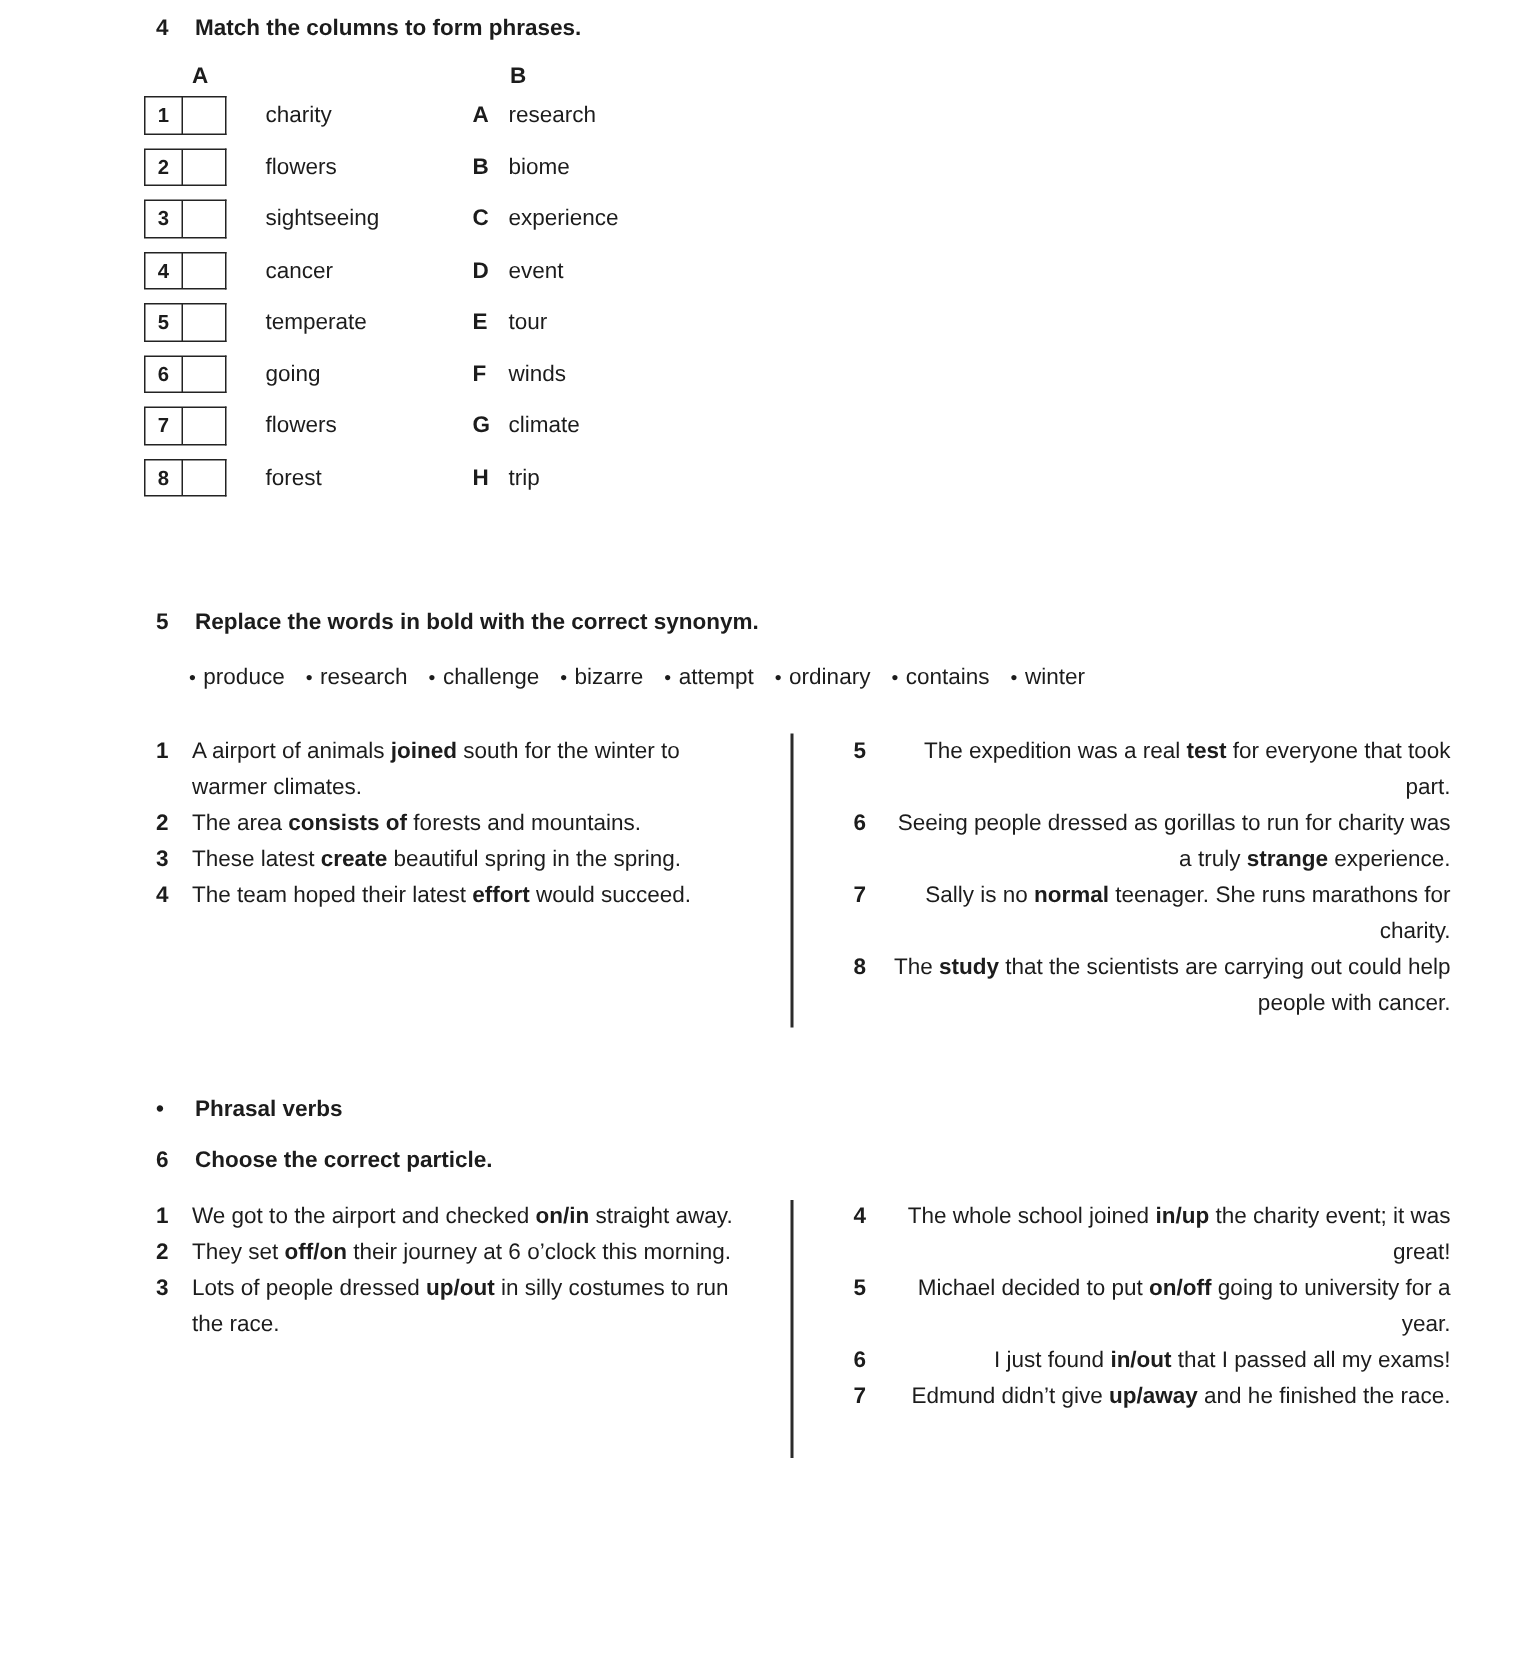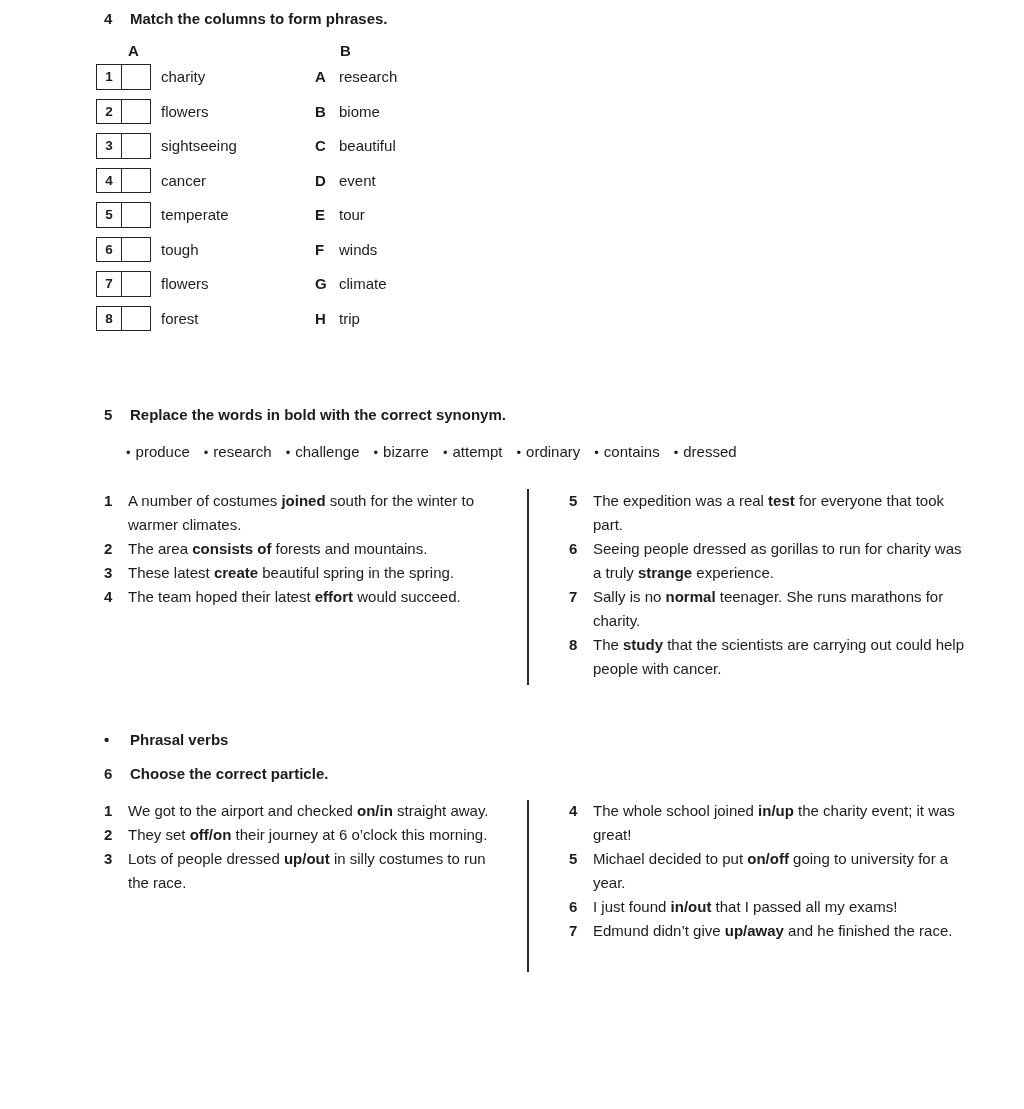--- a/index.html
+++ b/index.html
@@ -12,30 +12,30 @@
   .abs { position:absolute; }
   .ex-header { display:flex; font-weight:bold; }
   .ex-header .ex-num { width:26px; flex-shrink:0; }
   .col-header { font-weight:bold; }
   .match-row { display:flex; align-items:center; height:25.5px; margin-bottom:9px; }
   .match-box { display:flex; height:25.5px; }
   .cell { border:1.6px solid #232323; height:25.5px; background:#fff; }
   .cell.num { width:26px; display:flex; align-items:center; justify-content:center;
               font-weight:bold; font-size:13.5px; }
   .cell.ans { width:29px; border-left:none; }
-  .match-word { margin-left:10px; }
+  .match-word { margin-left:26px; }
   .b-row { display:flex; align-items:center; height:25.5px; margin-bottom:9px; }
   .b-letter { font-weight:bold; width:24px; flex-shrink:0; }
   .wordbank { display:flex; gap:14px; }
   .wb-item { display:flex; align-items:baseline; }
   .wb-bullet { margin-right:5px; font-size:13px; }
   .sentence { display:flex; line-height:24px; }
   .s-num { font-weight:bold; width:24px; flex-shrink:0; }
   .col-left .s-text { width:378px; }
-  .col-right .s-text { width:374px; }
+  .col-right .s-text { width:374px;text-align:right; }
   .divider { width:1.5px; background:#2b2b2b; }
   .phrasal { display:flex; font-weight:bold; }
   .phrasal .ph-bullet { width:26px; flex-shrink:0; }
 </style>
 </head>
 <body>
 
 <div class="page">
 
   <div class="abs ex-header" style="left:104px; top:10px;">
@@ -80,21 +80,21 @@
         <div class="cell num">5</div>
         <div class="cell ans"></div>
       </div>
       <div class="match-word">temperate</div>
     </div>
     <div class="match-row">
       <div class="match-box">
         <div class="cell num">6</div>
         <div class="cell ans"></div>
       </div>
-      <div class="match-word">tough</div>
+      <div class="match-word">going</div>
     </div>
     <div class="match-row">
       <div class="match-box">
         <div class="cell num">7</div>
         <div class="cell ans"></div>
       </div>
       <div class="match-word">flowers</div>
     </div>
     <div class="match-row">
       <div class="match-box">
@@ -109,21 +109,21 @@
     <div class="b-row">
       <span class="b-letter">A</span>
       <span class="b-word">research</span>
     </div>
     <div class="b-row">
       <span class="b-letter">B</span>
       <span class="b-word">biome</span>
     </div>
     <div class="b-row">
       <span class="b-letter">C</span>
-      <span class="b-word">beautiful</span>
+      <span class="b-word">experience</span>
     </div>
     <div class="b-row">
       <span class="b-letter">D</span>
       <span class="b-word">event</span>
     </div>
     <div class="b-row">
       <span class="b-letter">E</span>
       <span class="b-word">tour</span>
     </div>
     <div class="b-row">
@@ -169,28 +169,28 @@
     <span class="wb-item">
       <span class="wb-bullet">•</span>
       <span>ordinary</span>
     </span>
     <span class="wb-item">
       <span class="wb-bullet">•</span>
       <span>contains</span>
     </span>
     <span class="wb-item">
       <span class="wb-bullet">•</span>
-      <span>dressed</span>
+      <span>winter</span>
     </span>
   </div>
 
   <div class="abs col-left" style="left:104px; top:489px;">
     <div class="sentence">
       <span class="s-num">1</span>
-      <span class="s-text"><span>A number of costumes </span><b>joined</b><span> south for the winter to warmer climates.</span></span>
+      <span class="s-text"><span>A airport of animals </span><b>joined</b><span> south for the winter to warmer climates.</span></span>
     </div>
     <div class="sentence">
       <span class="s-num">2</span>
       <span class="s-text"><span>The area </span><b>consists of</b><span> forests and mountains.</span></span>
     </div>
     <div class="sentence">
       <span class="s-num">3</span>
       <span class="s-text"><span>These latest </span><b>create</b><span> beautiful spring in the spring.</span></span>
     </div>
     <div class="sentence">

